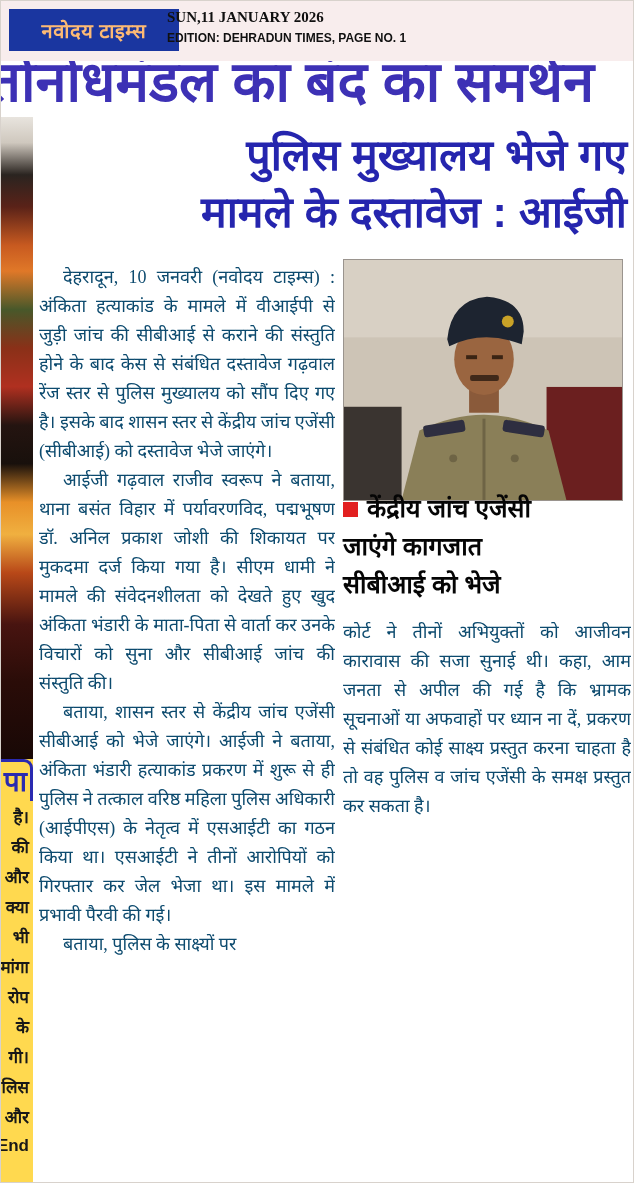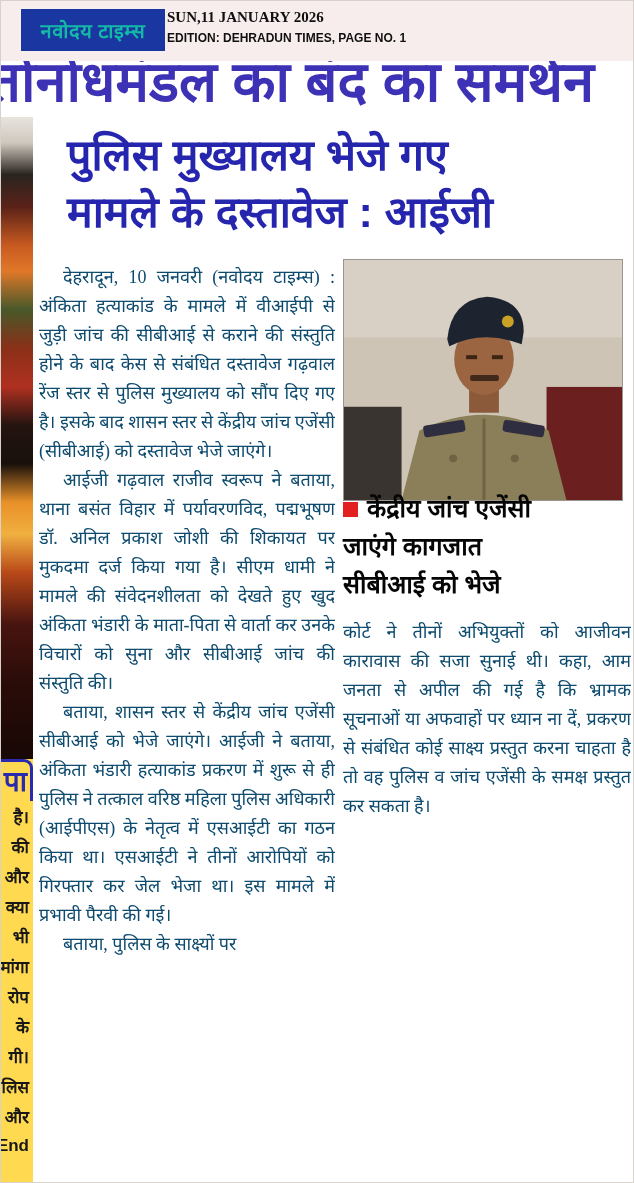--- a/index.html
+++ b/index.html
@@ -7,22 +7,22 @@
   .page {
     position:relative; width:634px; height:1183px; margin:0 auto;
     background:#ffffff; overflow:hidden;
     font-family:"Liberation Sans", sans-serif;
     border:1px solid #d8d2cc;
   }
 
   
   .header { position:absolute; left:0; top:0; width:634px; height:60px; background:#f8eded; }
   .logo {
-    position:absolute; left:20px; top:8px; width:144px; height:42px;
-    background:#1a36a0; color:#14b8a6; display:flex; align-items:center; justify-content:center;
+    position:absolute; left:8px; top:8px; width:170px; height:42px;
+    background:#1a36a0; color:#fdba74; display:flex; align-items:center; justify-content:center;
     font-weight:bold; font-size:20px; letter-spacing:0.5px;
   }
   .hdr-date { position:absolute; left:166px; top:8px; font-size:15px; font-weight:bold; color:#101010;font-family:Liberation Serif, serif; }
   .hdr-edition { position:absolute; left:166px; top:30px; font-size:12px; font-weight:bold; color:#101010; }
 
   
   .top-headline-clip { position:absolute; left:0; top:60px; width:634px; height:56px; overflow:hidden; background:#fff; }
   .top-headline-text {
     position:absolute; left:-12px; top:-20px; white-space:nowrap;
     font-size:56px; font-weight:bold; color:#3d31b5;
@@ -49,21 +49,21 @@
     color:#2a2ab0; font-size:28px; font-weight:bold; padding:0 3px 2px 0;
   }
   .frag {
     height:30px; display:flex; align-items:center; justify-content:flex-end;
     padding-right:4px; font-size:17px; font-weight:bold; color:#181818;
   }
 
   
   .main-headline {
     position:absolute; left:66px; top:126px; width:560px;
-    font-size:43px; line-height:57px; font-weight:bold; color:#2525ae;
+    font-size:43px; line-height:57px; font-weight:bold; color:#2525ae;text-align:right;
   }
 
   
   .photo {
     position:absolute; left:342px; top:258px; width:280px; height:242px;
     border:1px solid #9a948e; background:#c8bfb2;
   }
   .photo svg { display:block; width:100%; height:100%; }
 
   

